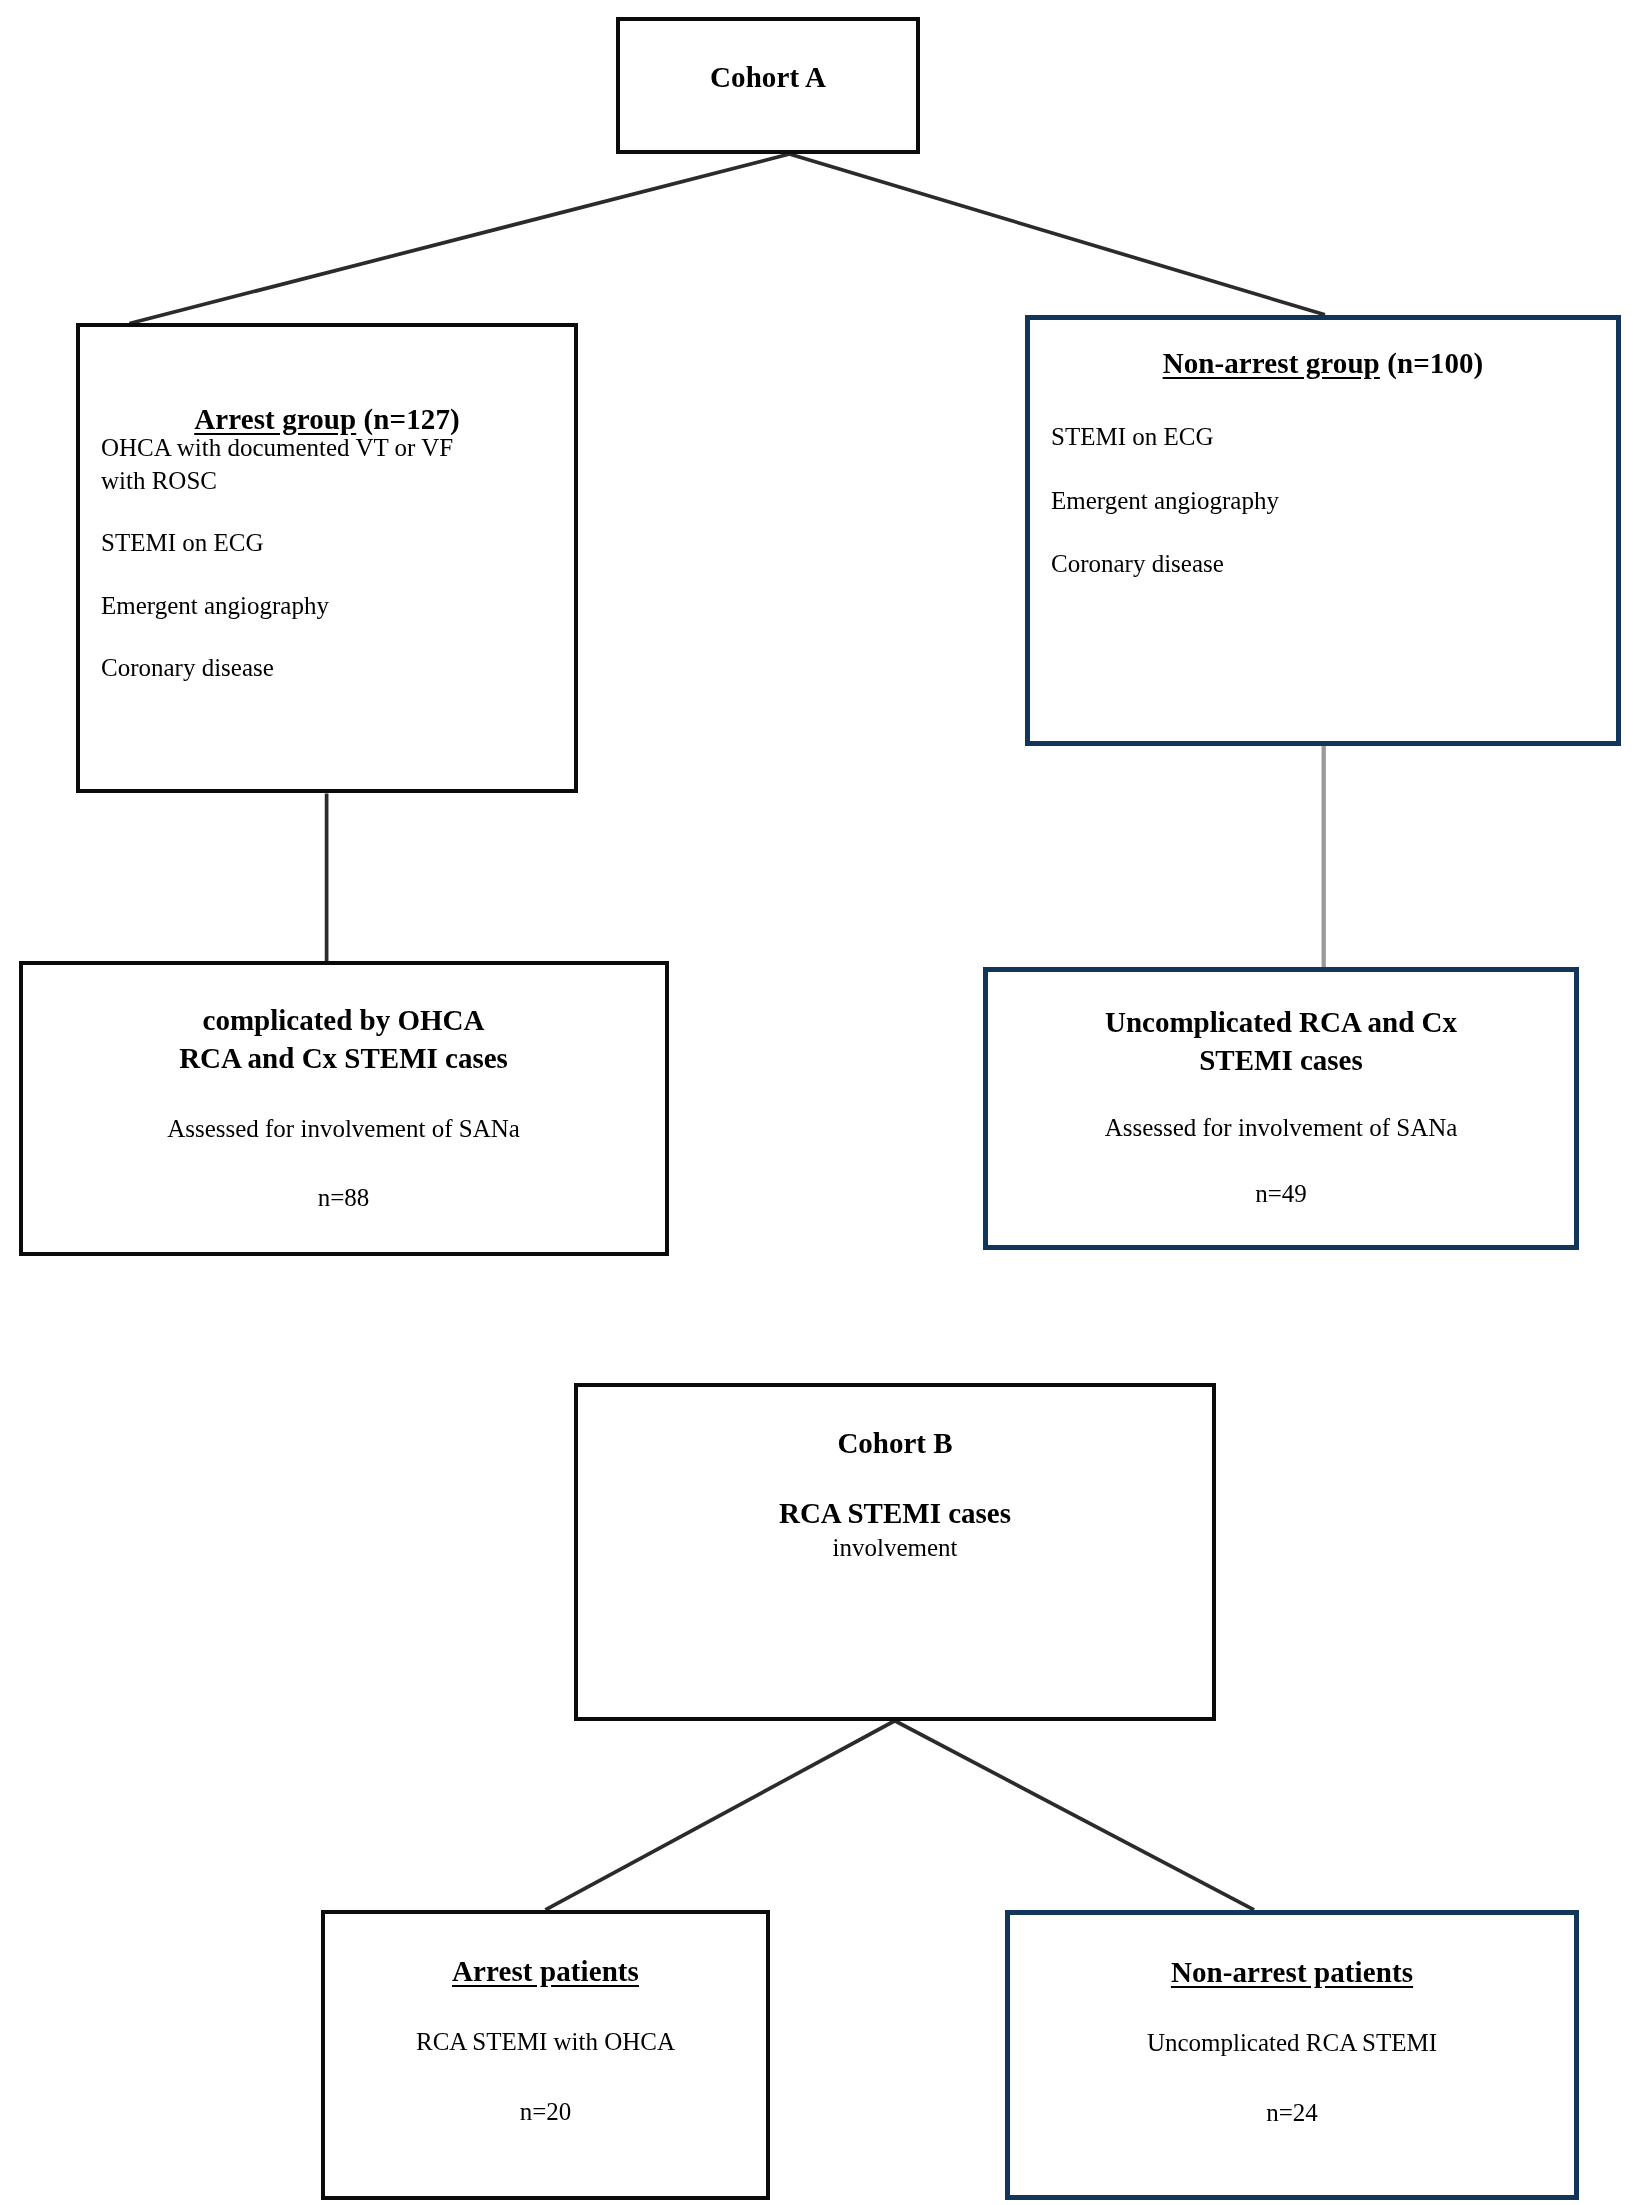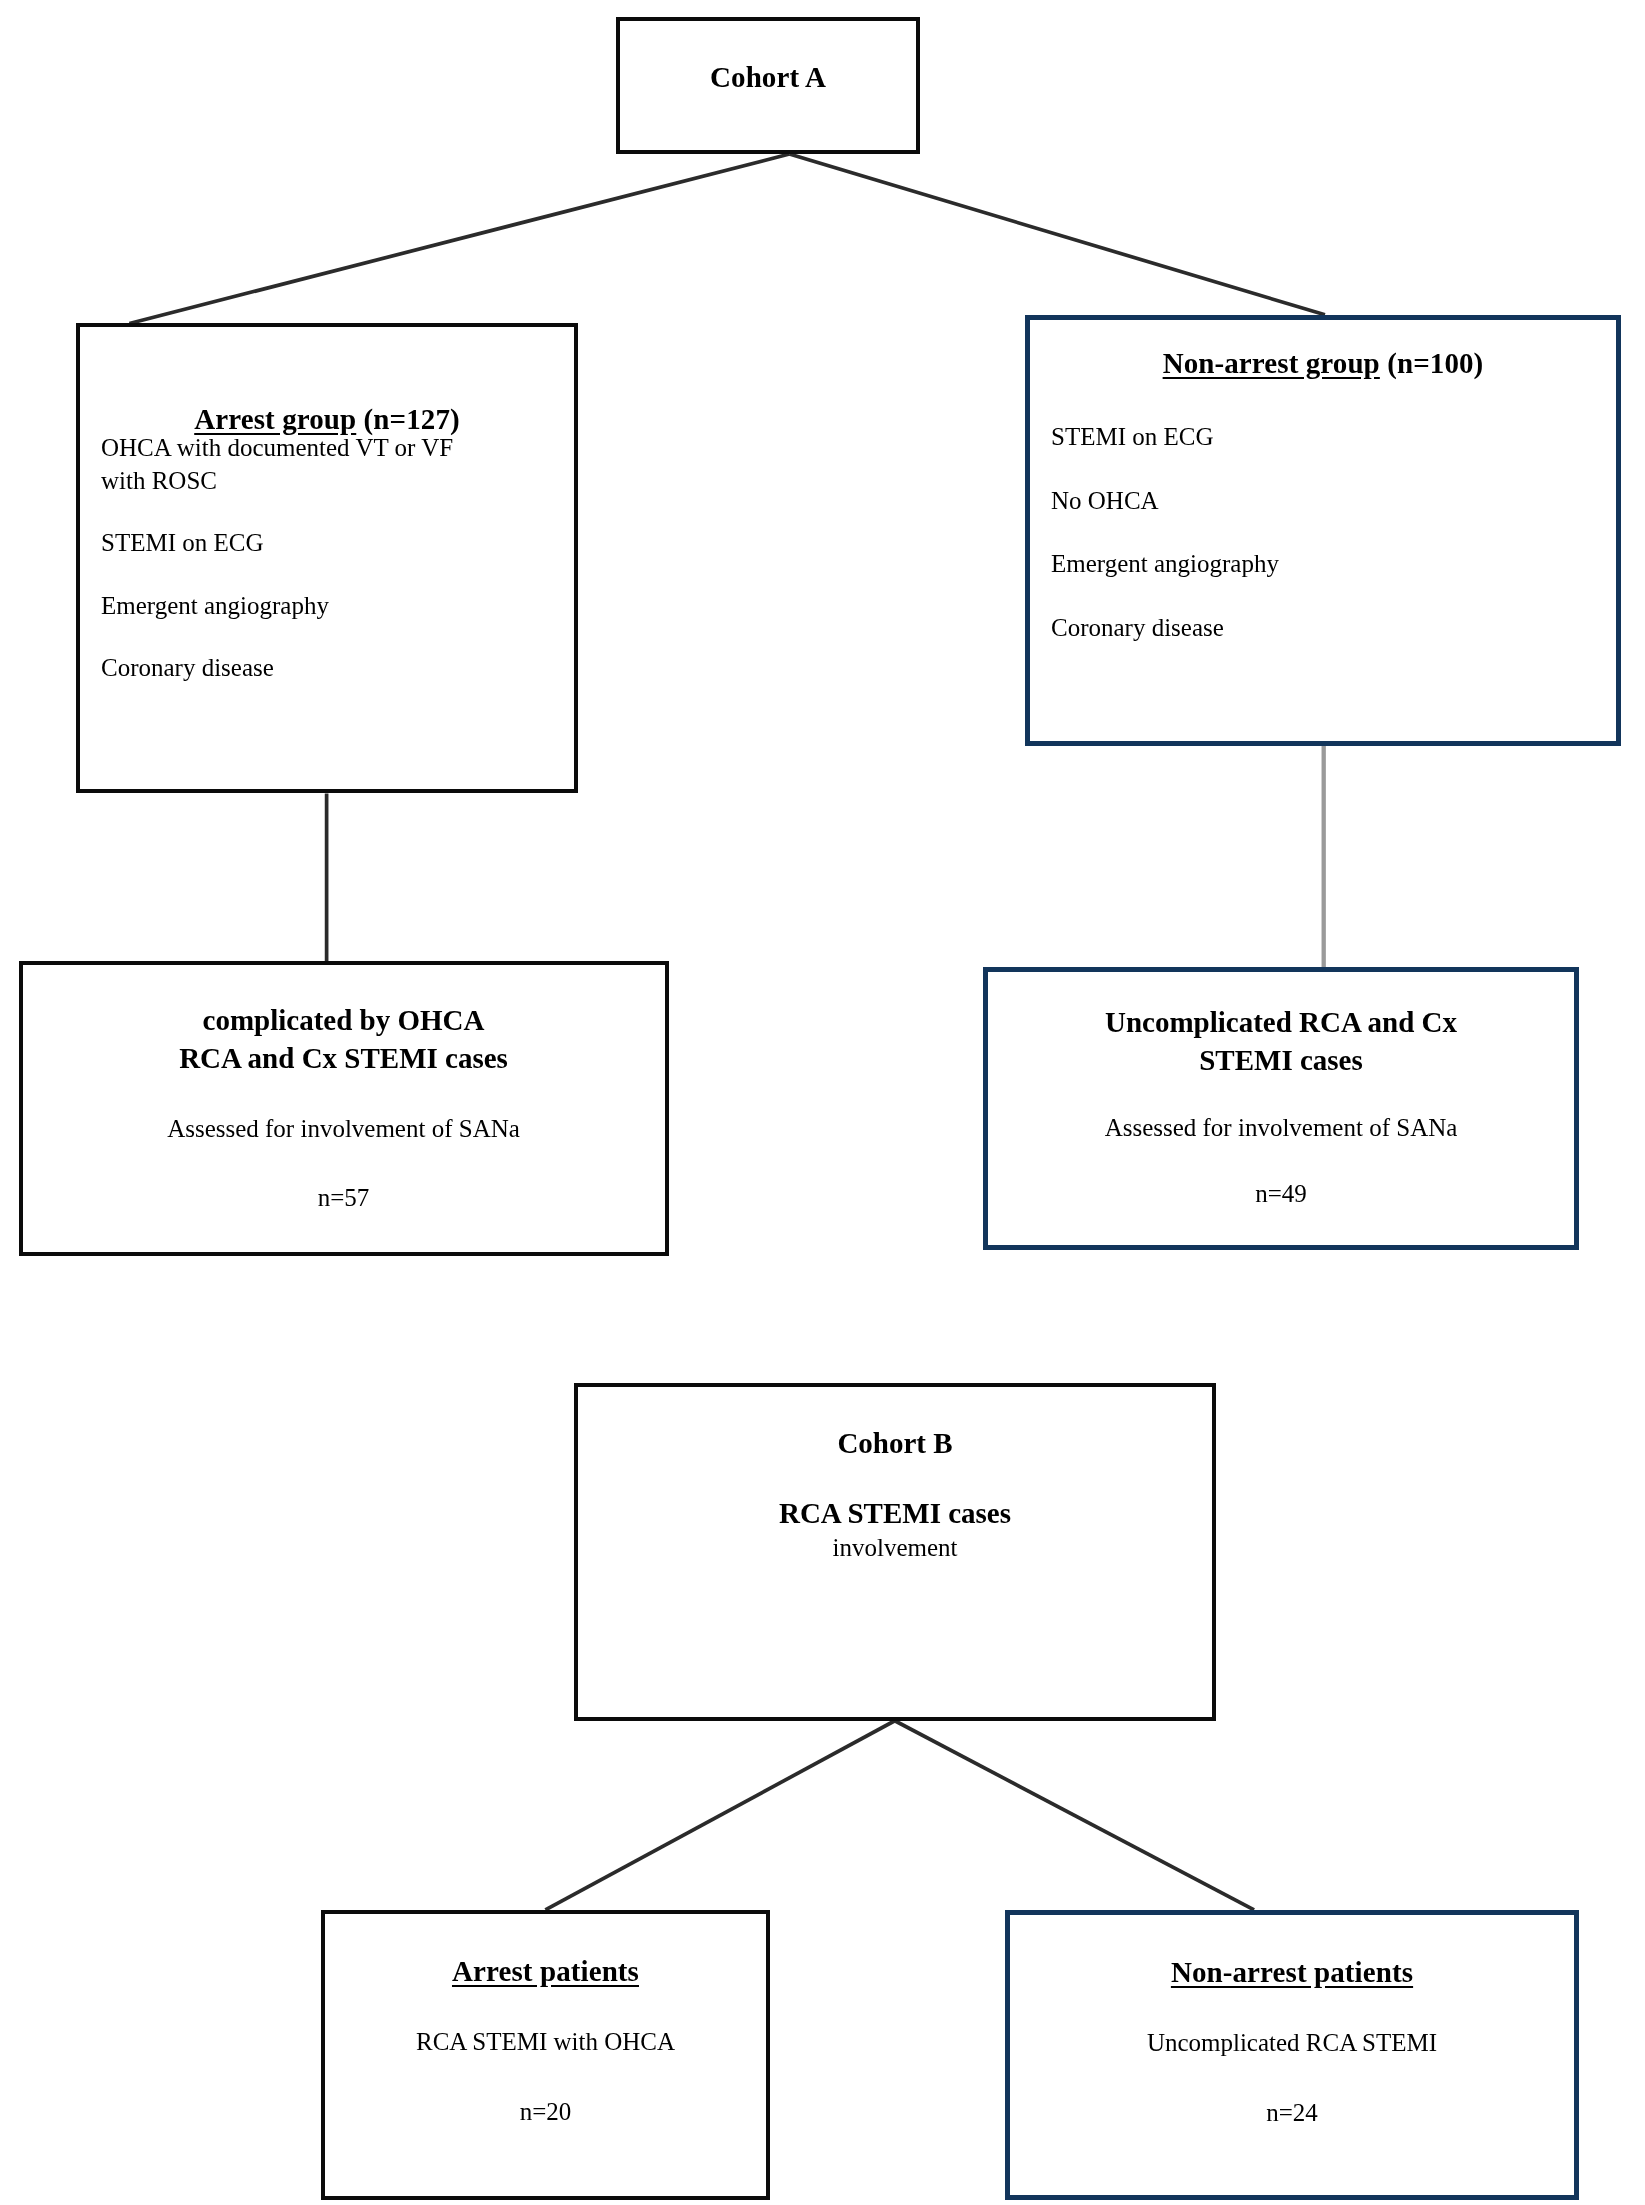--- a/index.html
+++ b/index.html
@@ -104,32 +104,31 @@
   </div>
 
   <div class="box navy" style="left:1025px; top:315px; width:596px; height:431px;">
     <div class="inner" style="top:25px;">
       <div class="ttl center">
         <span class="u">Non-arrest group</span><span class="n"> (n=100)</span>
       </div>
     </div>
     <div class="inner left" style="top:101px;">
       <div class="body-line">STEMI on ECG</div>
-      <div class="body-line" style="margin-top:31px;">No OHCA</div>
       <div class="body-line" style="margin-top:31px;">Emergent angiography</div>
       <div class="body-line" style="margin-top:31px;">Coronary disease</div>
     </div>
   </div>
 
   <div class="box black" style="left:18.5px; top:961px; width:650px; height:295px;">
     <div class="inner center" style="top:37px;">
       <div class="bold-line">complicated by OHCA</div>
       <div class="bold-line">RCA and Cx STEMI cases</div>
       <div class="body-line" style="margin-top:36px;">Assessed for involvement of SANa</div>
-      <div class="body-line" style="margin-top:36px;">n=57</div>
+      <div class="body-line" style="margin-top:36px;">n=88</div>
     </div>
   </div>
 
   <div class="box navy" style="left:983px; top:967px; width:596px; height:283px;">
     <div class="inner center" style="top:32px;">
       <div class="bold-line">Uncomplicated RCA and Cx</div>
       <div class="bold-line">STEMI cases</div>
       <div class="body-line" style="margin-top:33px;">Assessed for involvement of SANa</div>
       <div class="body-line" style="margin-top:33px;">n=49</div>
     </div>

